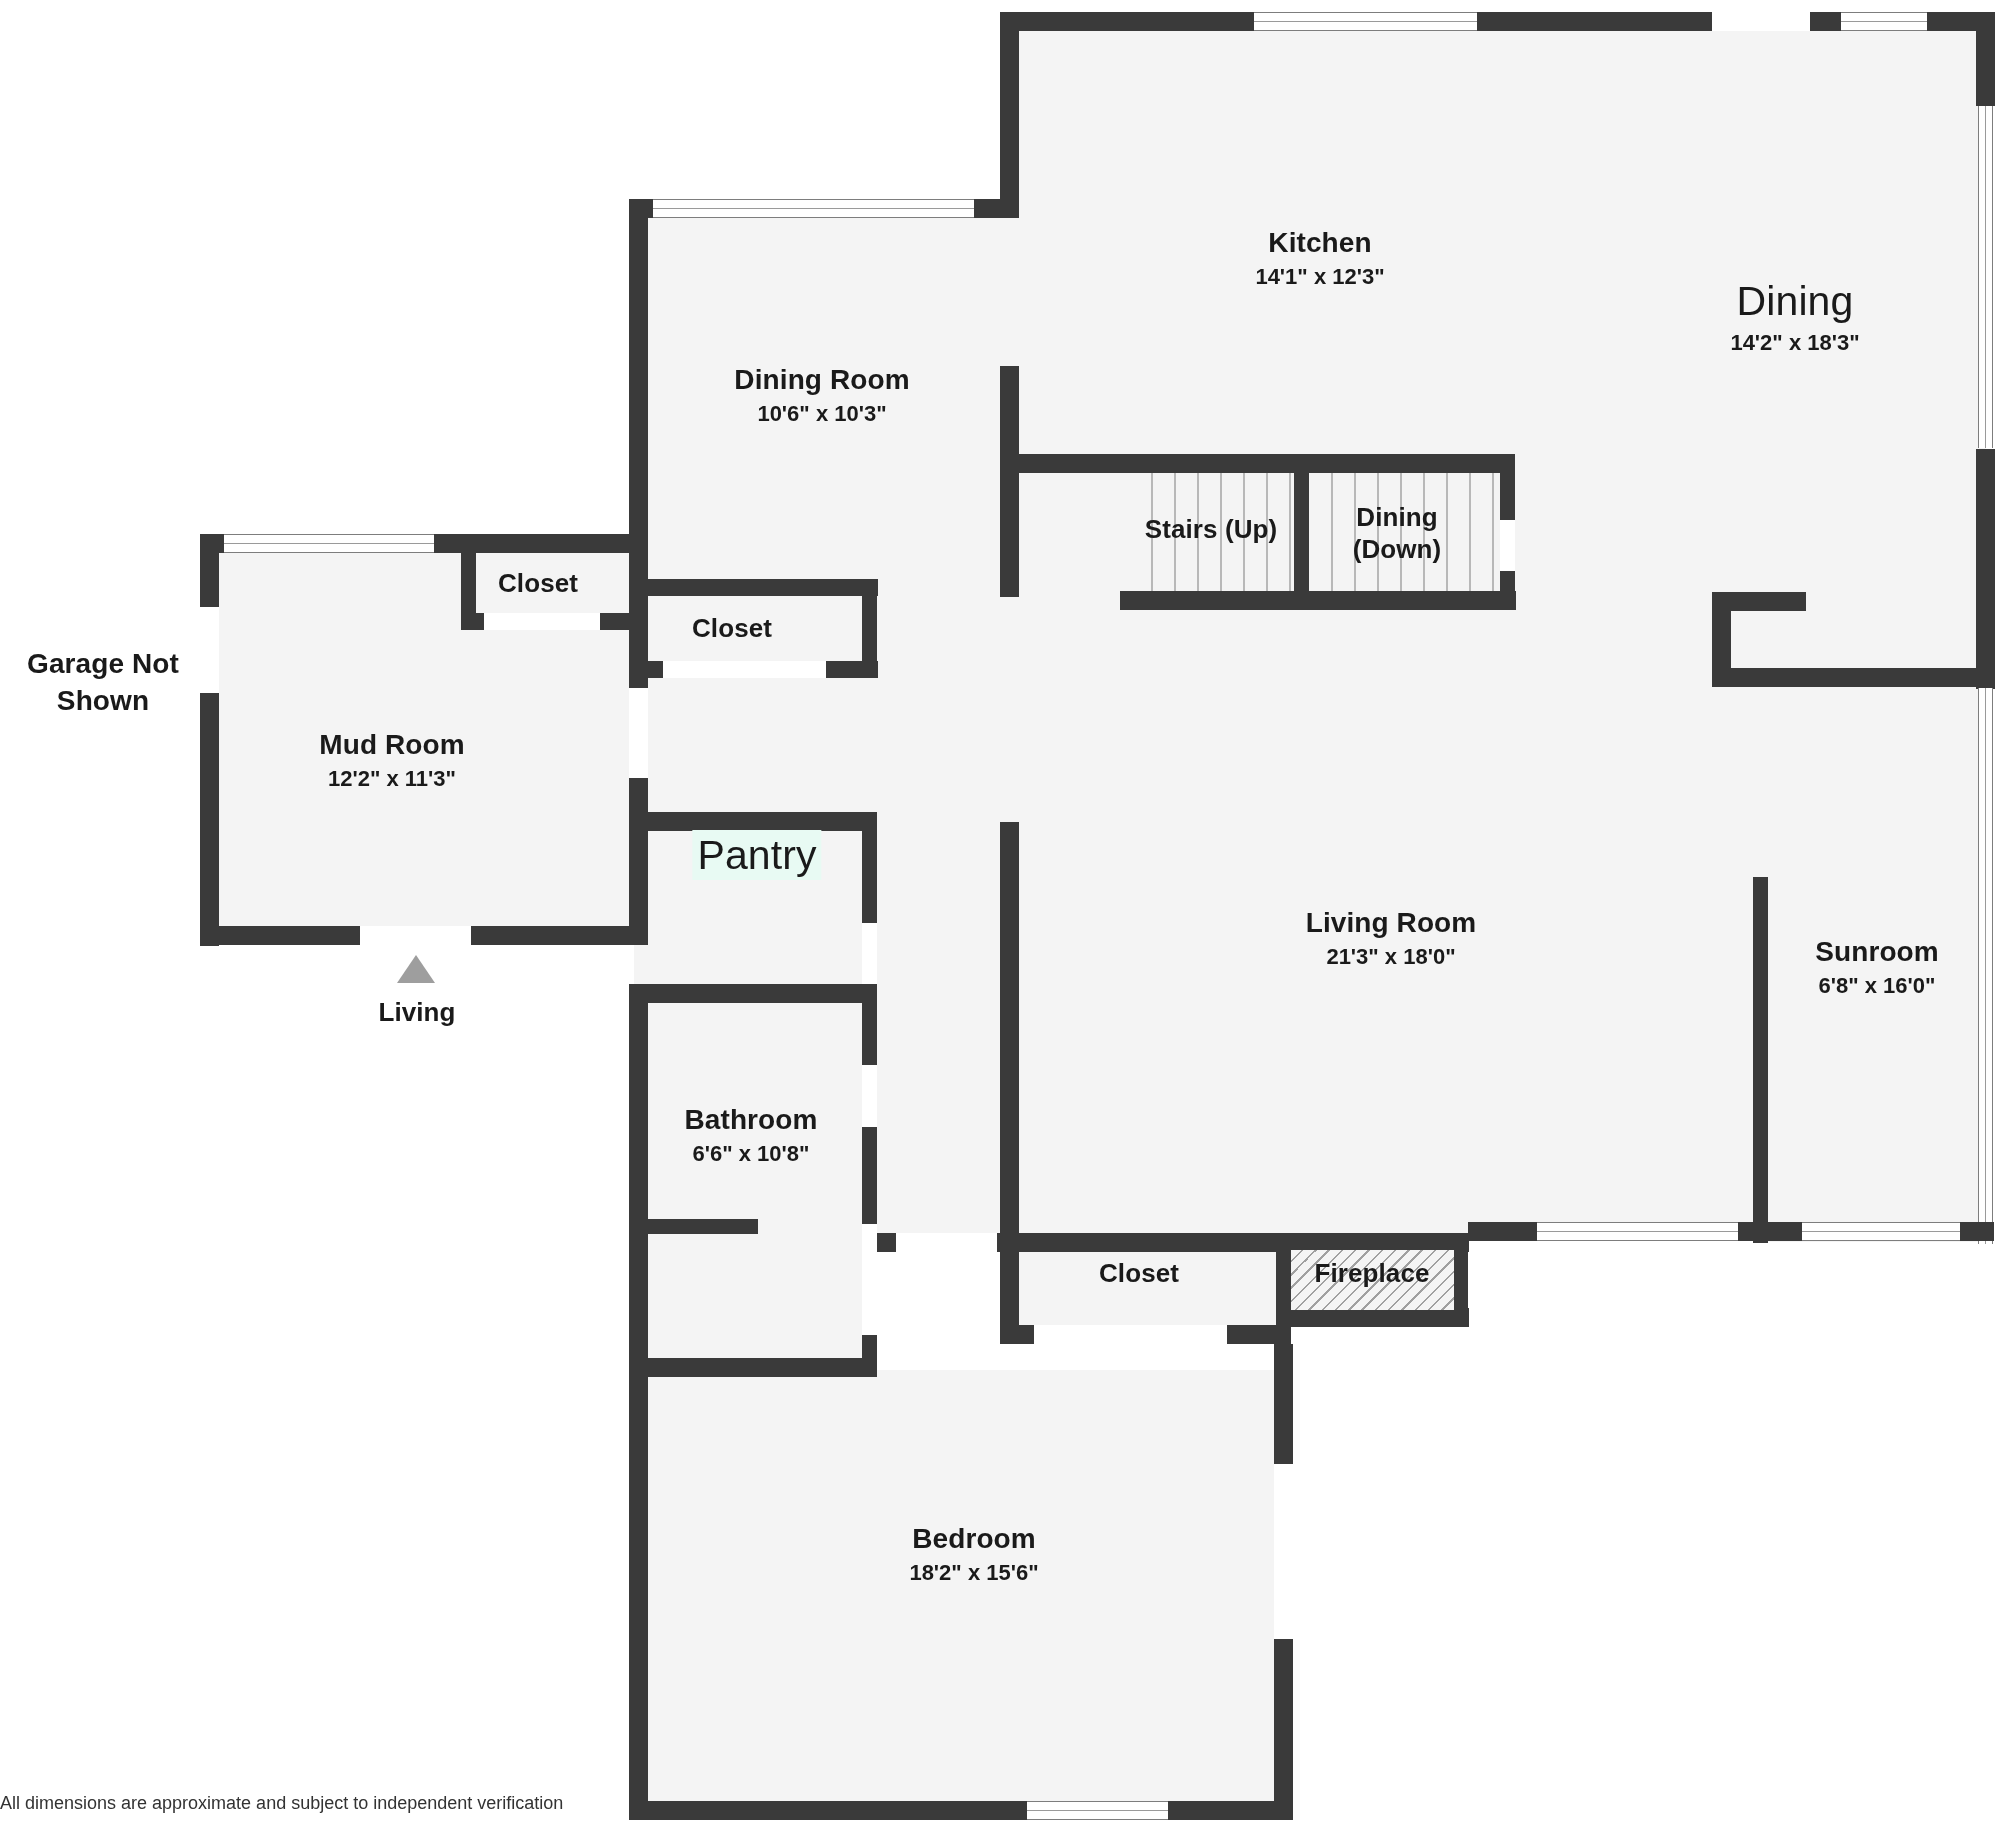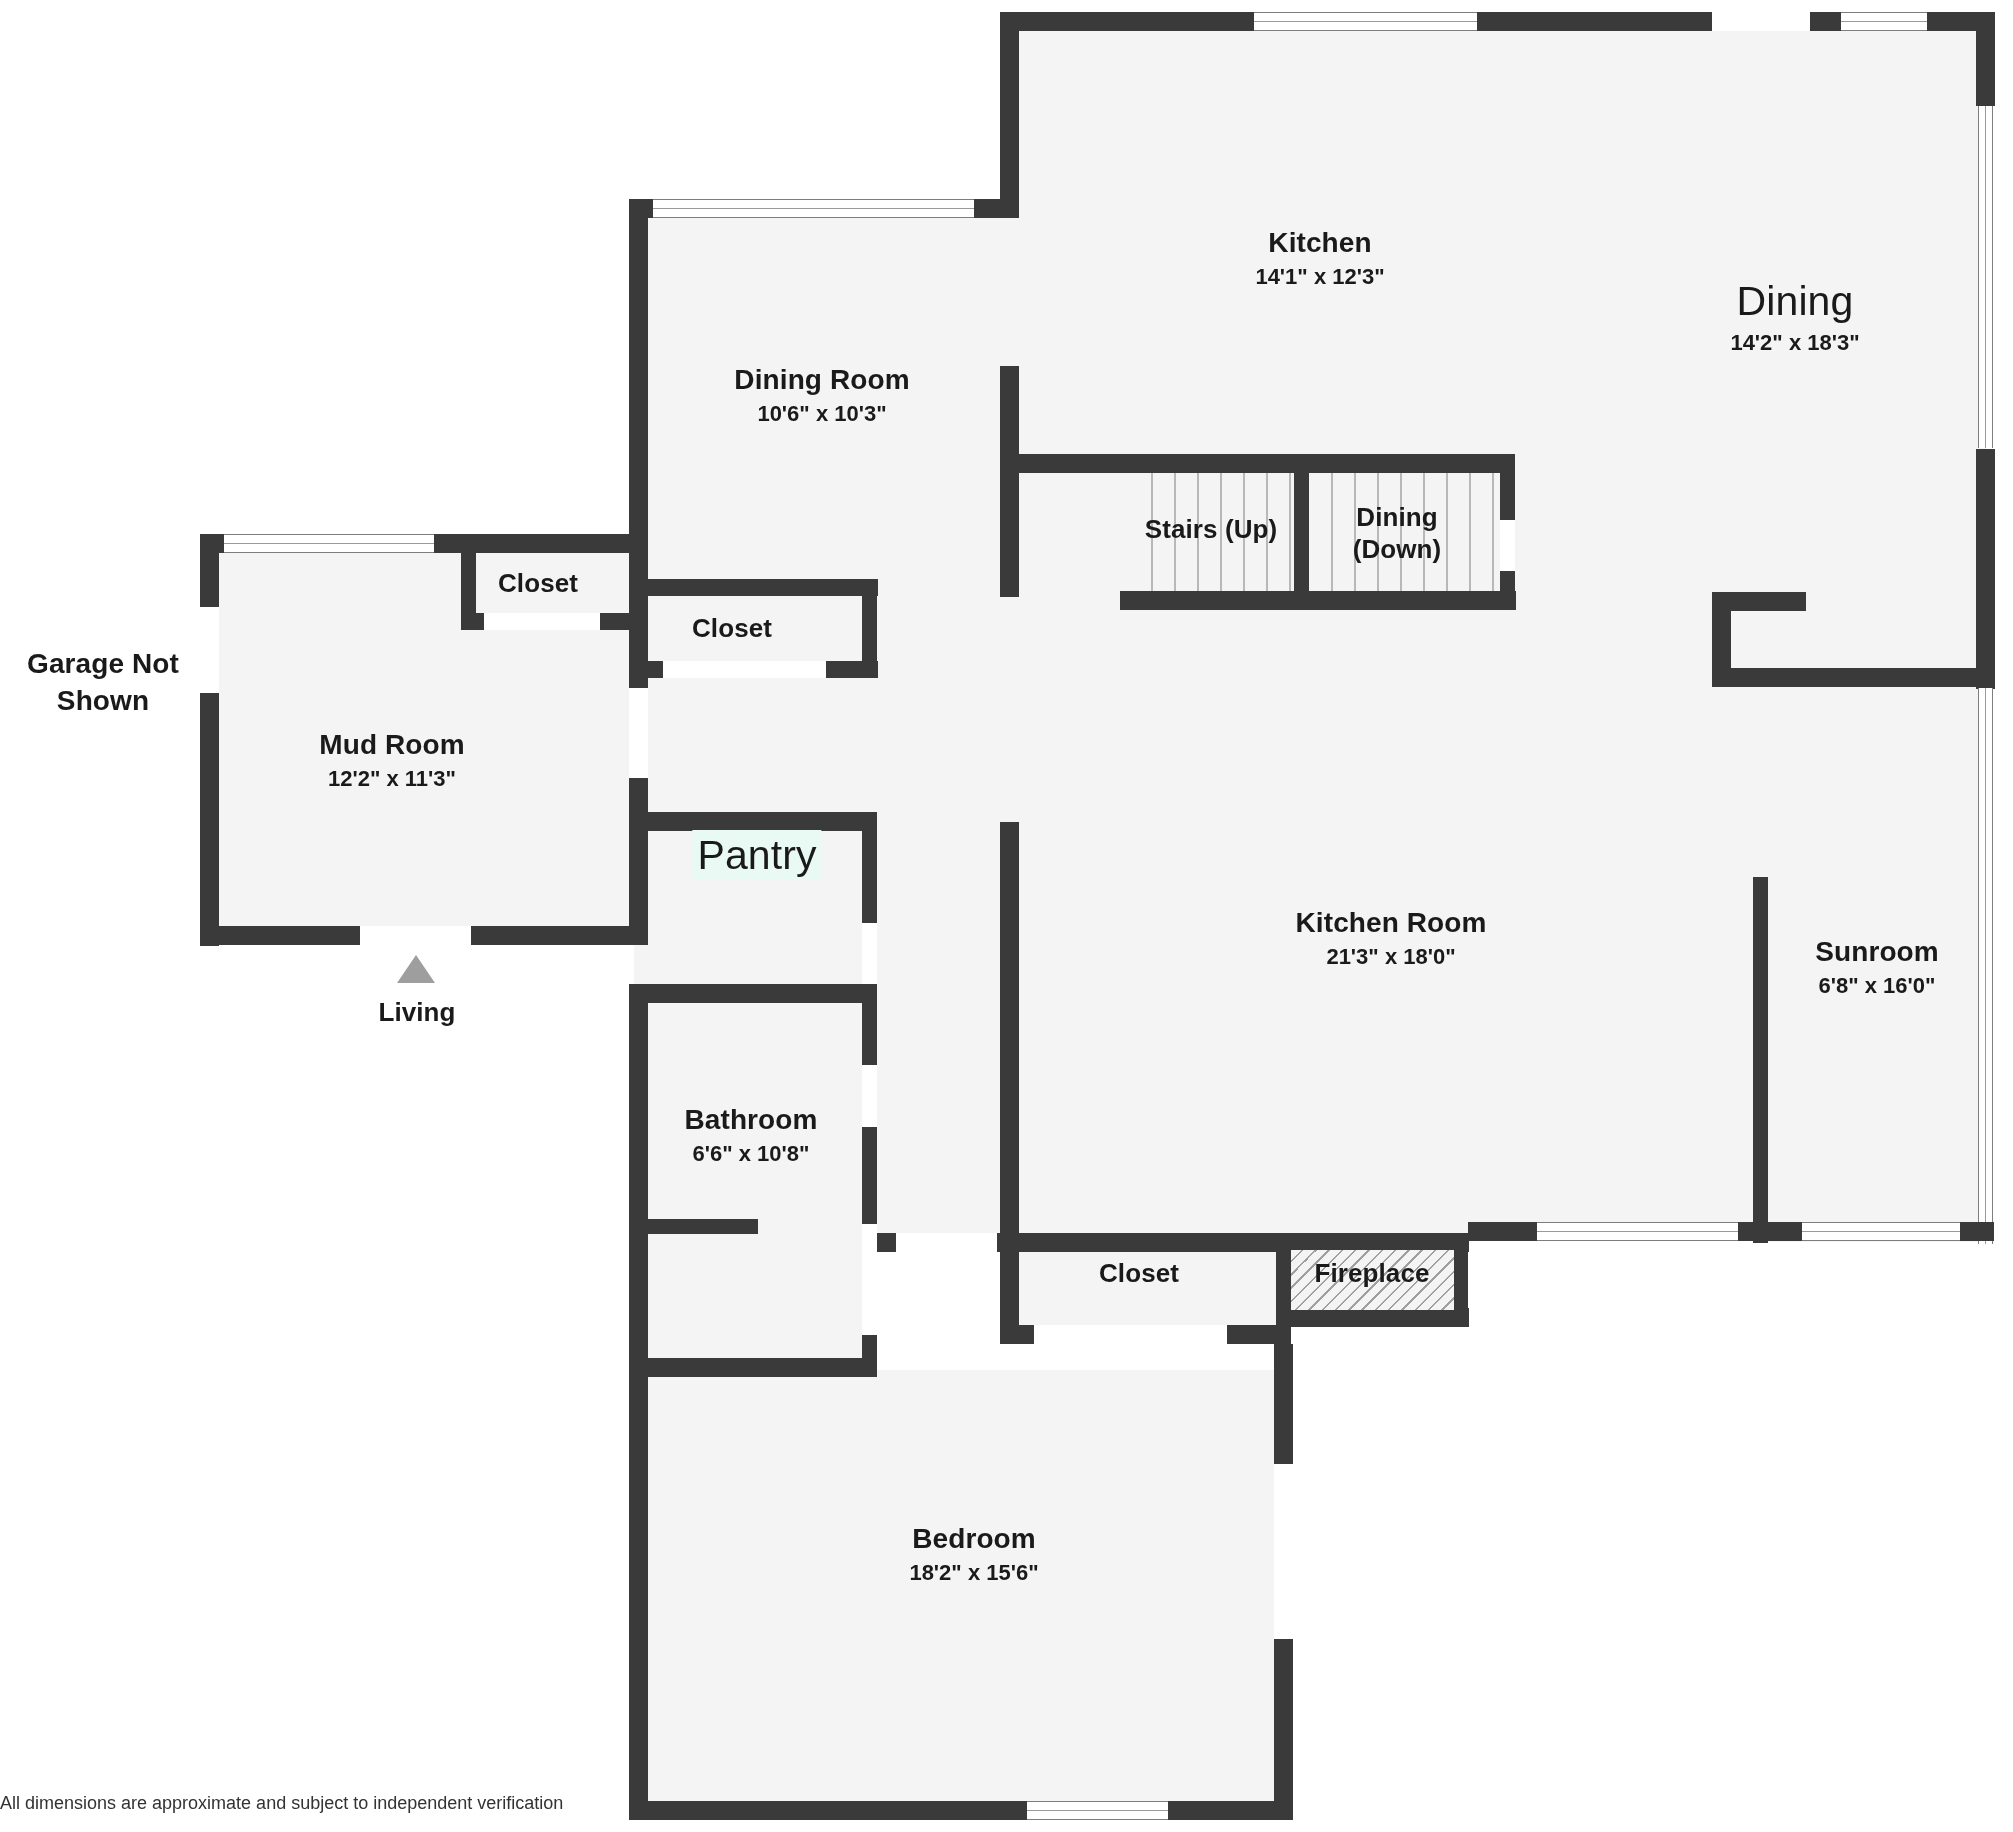--- a/index.html
+++ b/index.html
@@ -302,21 +302,21 @@
     <span class="name">Dining Room</span>
     <span class="dims">10'6" x 10'3"</span>
   </div>
 
   <div class="label" style="left:392px; top:728px;">
     <span class="name">Mud Room</span>
     <span class="dims">12'2" x 11'3"</span>
   </div>
 
   <div class="label" style="left:1391px; top:906px;">
-    <span class="name">Kitchen Room</span>
+    <span class="name">Living Room</span>
     <span class="dims">21'3" x 18'0"</span>
   </div>
 
   <div class="label" style="left:1877px; top:935px;">
     <span class="name">Sunroom</span>
     <span class="dims">6'8" x 16'0"</span>
   </div>
 
   <div class="label" style="left:751px; top:1103px;">
     <span class="name">Bathroom</span>

